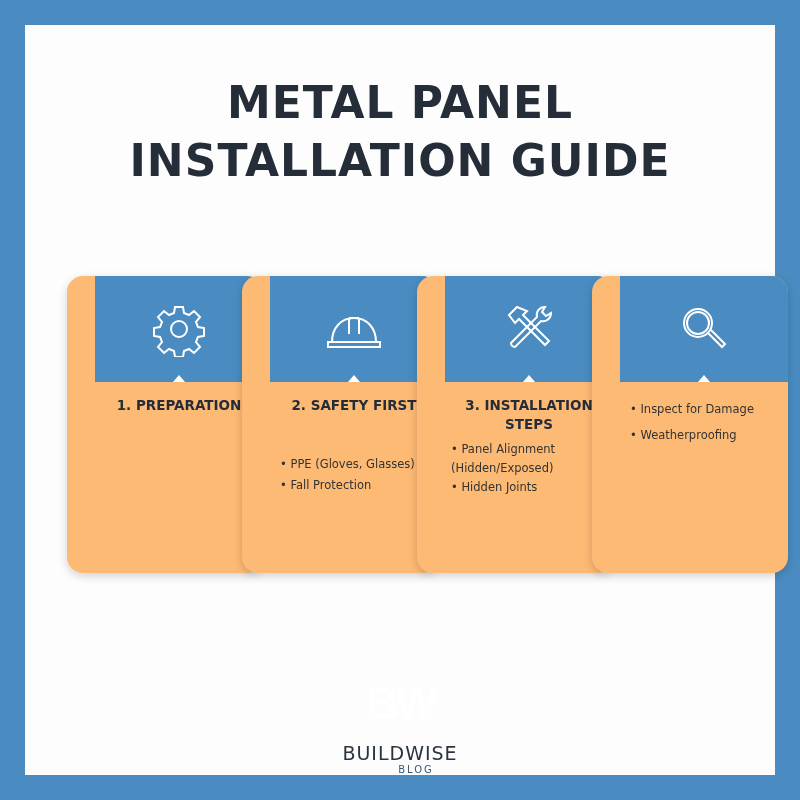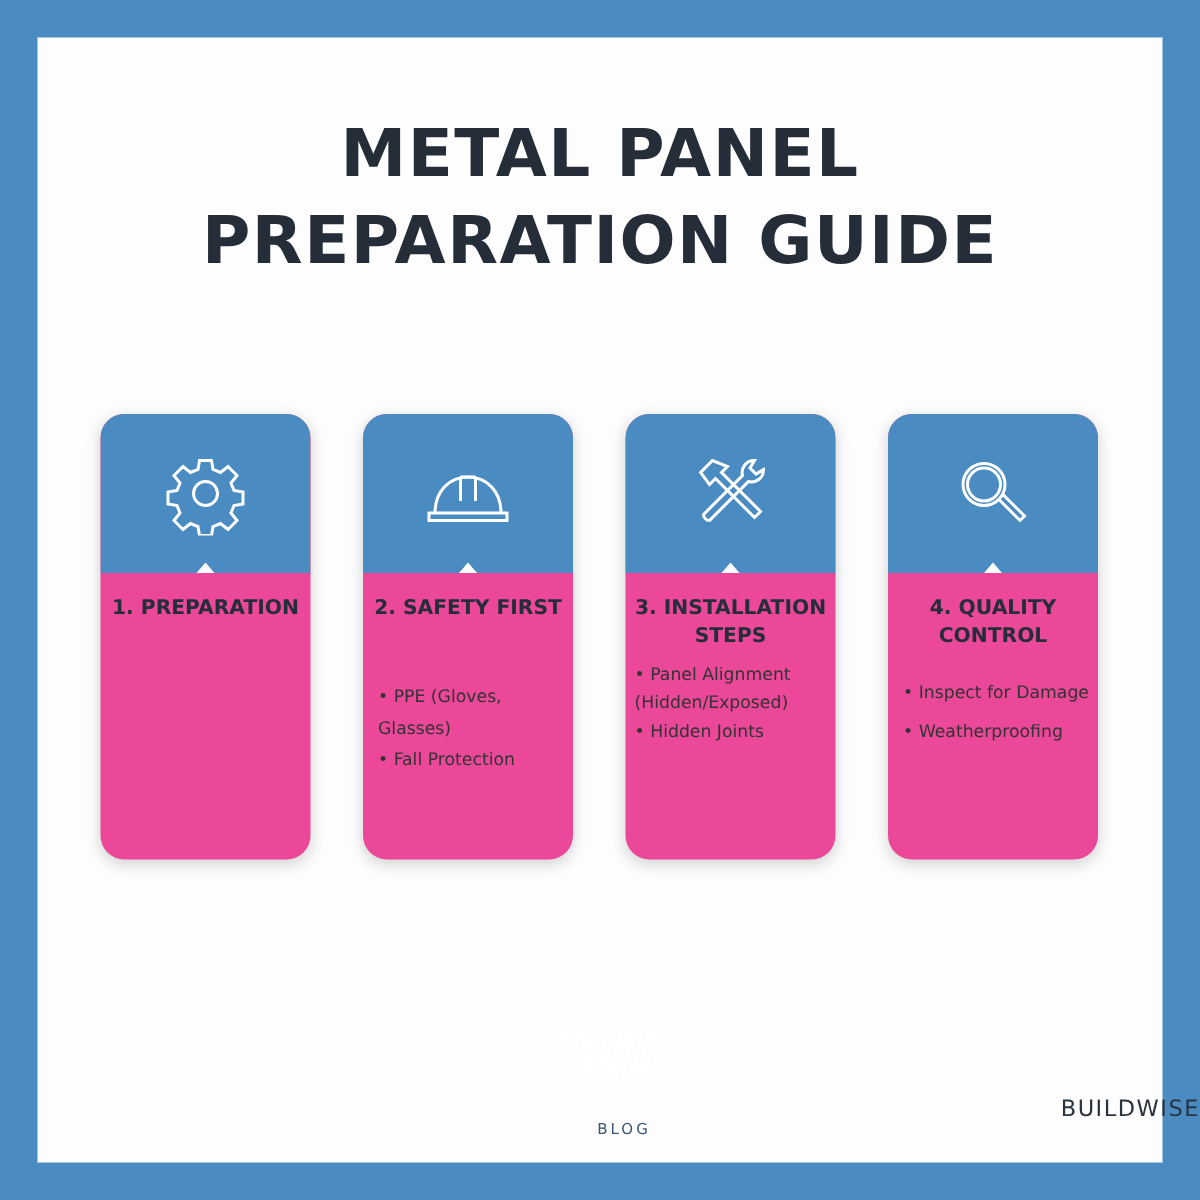--- a/index.html
+++ b/index.html
@@ -1,37 +1,37 @@
 <!DOCTYPE html>
 <html><head>
 <meta charset="utf-8">
 <style>
   html, body { margin:0; padding:0; }
   body { width:800px; height:800px; background:#4a8cc2; position:relative; overflow:hidden; font-family:"DejaVu Sans", sans-serif; }
   .frame { position:absolute; left:25px; top:25px; width:750px; height:750px; background:#fdfdfd; }
   .title { position:absolute; left:0; width:800px; top:74px; text-align:center; color:#252d38; font-weight:bold; font-size:44px; line-height:58px; letter-spacing:1px; font-family:"DejaVu Sans", sans-serif; }
-  .card { position:absolute; top:276px; width:140px; height:297px; background:#ec4899; border-radius:16px; box-shadow:0 3px 10px rgba(0,0,0,0.18); overflow:hidden; }
+  .card { position:absolute; top:276px; width:168px; height:297px; background:#fdba74; border-radius:16px; box-shadow:0 3px 10px rgba(0,0,0,0.18); overflow:hidden;padding-left:28px; }
   .card .head { height:106px; background:#4a8cc2; position:relative; display:flex; align-items:center; justify-content:center; }
   .card .head::after { content:""; position:absolute; bottom:0; left:50%; margin-left:-6px; border-left:6px solid transparent; border-right:6px solid transparent; border-bottom:7px solid #fff; }
   .card h3 { margin:14px 4px 0; text-align:center; font-size:13.5px; line-height:19px; color:#252d38; font-weight:bold; }
   .card ul { list-style:none; padding:0; margin:12px 0 0 10px; font-size:11.5px; color:#333; }
   .card li { line-height:21px; }
   .card li::before { content:"• "; }
   .logo { position:absolute; left:0; width:800px; top:680px; text-align:center; }
   .logo .bw { font-size:46px; font-weight:bold; color:#ffffff; letter-spacing:-4px; line-height:46px; font-family:"Liberation Sans", sans-serif; }
-  .logo .name { font-size:15px; color:#2a3440; letter-spacing:1px; margin-top:4px;text-align:right; }
+  .logo .name { font-size:19px; color:#2a3440; letter-spacing:1px; margin-top:16px; }
   .logo .sub { font-size:10px; color:#3a5775; letter-spacing:2px;padding-left:32px; }
 </style>
 </head>
 <body>
 
 <div class="frame"></div>
 <div class="title">
   <div>METAL PANEL</div>
-  <div>PREPARATION GUIDE</div>
+  <div>INSTALLATION GUIDE</div>
 </div>
 
 <div class="card" style="left:67px">
   <div class="head">
     <svg width="56" height="56" viewBox="0 0 56 56" fill="none" stroke="#fff" stroke-width="2">
       <path d="M24 6h8l1 6 5 2 5-4 6 6-4 5 2 5 6 1v8l-6 1-2 5 4 5-6 6-5-4-5 2-1 6h-8l-1-6-5-2-5 4-6-6 4-5-2-5-6-1v-8l6-1 2-5-4-5 6-6 5 4 5-2z"></path>
       <circle cx="28" cy="28" r="8"></circle>
     </svg>
   </div>
   <h3>1. PREPARATION</h3>
@@ -67,21 +67,20 @@
 </div>
 
 <div class="card" style="left:592px">
   <div class="head">
     <svg width="56" height="56" viewBox="0 0 56 56" fill="none" stroke="#fff" stroke-width="2">
       <circle cx="22" cy="22" r="14"></circle>
       <circle cx="22" cy="22" r="11"></circle>
       <path d="M32 32l14 14 3-3-14-14"></path>
     </svg>
   </div>
-  <h3>4. QUALITY CONTROL</h3>
   <ul style="margin-top:14px">
     <li style="line-height:26px">Inspect for Damage</li>
     <li style="line-height:26px">Weatherproofing</li>
   </ul>
 </div>
 
 <div class="logo">
   <div class="bw">BW</div>
   <div class="name">BUILDWISE</div>
   <div class="sub">BLOG</div>

